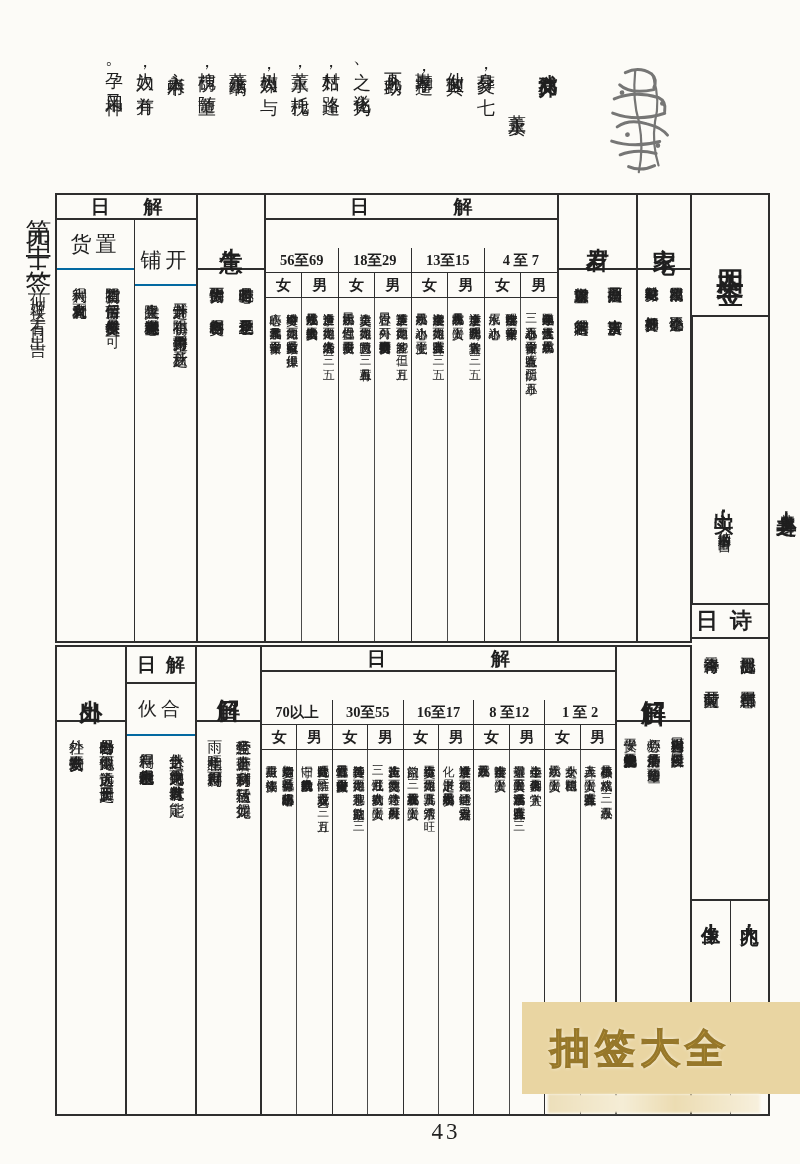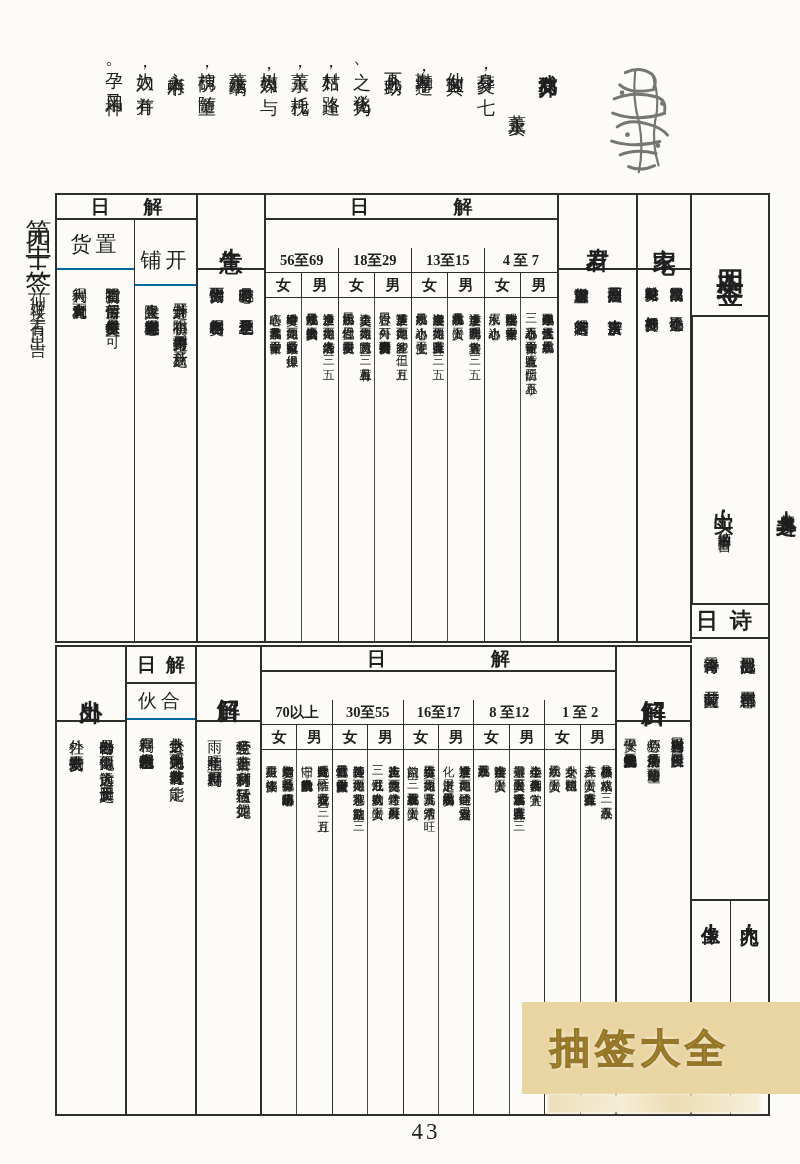--- a/index.html
+++ b/index.html
@@ -90,21 +90,21 @@
   .wm{position:absolute;left:522px;top:1002px;width:278px;height:92px;background:#e9d5a2;
       z-index:6;display:flex;align-items:center;}
   .wm .wt{margin-left:28px;font-family:"Liberation Sans","DejaVu Sans",sans-serif;
       font-size:40px;font-weight:bold;letter-spacing:5px;color:#c49d3d;
       -webkit-text-stroke:1.2px #96772a;text-shadow:0 0 4px rgba(255,255,255,.95);}
   .wm2{position:absolute;left:548px;top:1094px;width:212px;height:19px;z-index:6;
       background:linear-gradient(90deg,#eddfba,#f5edd6 35%,#ecdcb2 60%,#f7f0dd);
       filter:blur(1px);}
 
   
-  .pn{position:absolute;top:1119px;left:384px;width:84px;text-align:center;
+  .pn{position:absolute;top:1119px;left:404px;width:84px;text-align:center;
       font-size:23px;letter-spacing:3px;color:#222;}
 </style>
 </head>
 <body>
 
 <div class="page">
 
   <div class="intro">
     <div class="ic title">戏文简介</div>
     <div class="ic first">董永卖</div>
@@ -296,21 +296,21 @@
         <div class="vl">出外时令合局 似龙得雨 前途远大 于三月起大胆</div>
         <div class="vl">往外 有贵人扶助平安</div>
       </div>
     </div>
 
     <div class="col" style="width:70px">
       <div class="gh" style="height:37px">
         <span>日</span>
         <span>解</span>
       </div>
-      <div class="ch" style="height:36px;font-size:19px">伙合</div>
+      <div class="ch" style="height:52px;font-size:19px">伙合</div>
       <div class="cc vlines s15">
         <div class="vl">卜合伙之卦 为龙得雨之兆 若伙计有肖龙者 定能</div>
         <div class="vl">得厚利 余人秋后也能得利也</div>
       </div>
     </div>
 
     <div class="col" style="width:65px">
       <div class="vhead">
         <span>解日</span>
       </div>

